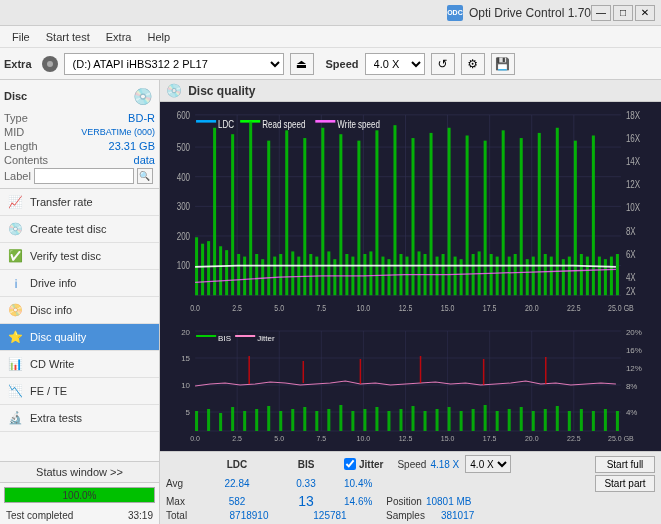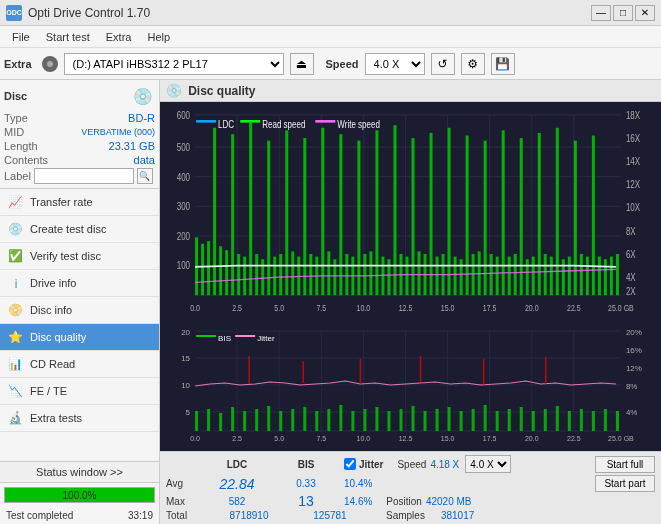--- a/index.html
+++ b/index.html
@@ -1,19 +1,19 @@
 <!DOCTYPE html>
 <html><head>
   <meta charset="utf-8">
   <style>
     * { box-sizing: border-box; margin: 0; padding: 0; }
     body { font-family: 'Segoe UI', Tahoma, sans-serif; font-size: 11px; background: #f0f0f0; width: 661px; height: 524px; overflow: hidden; }
     
     
-    .title-bar { background: #e8e8e8; display: flex; align-items: center; justify-content: space-between; padding: 4px 6px; height: 26px; border-bottom: 1px solid #ccc; }
+    .title-bar { background: #e8e8e8; display: flex; align-items: center; justify-content: flex-end; padding: 4px 6px; height: 26px; border-bottom: 1px solid #ccc; }
     .title-bar-left { display: flex; align-items: center; gap: 6px; }
     .title-bar-icon { width: 16px; height: 16px; background: #4a90d9; border-radius: 2px; display: flex; align-items: center; justify-content: center; color: white; font-size: 9px; font-weight: bold; }
     .title-bar-text { font-size: 12px; color: #333; }
     .title-bar-controls { display: flex; gap: 2px; }
     .title-bar-btn { width: 20px; height: 16px; background: #e8e8e8; border: 1px solid #aaa; cursor: pointer; display: flex; align-items: center; justify-content: center; font-size: 10px; }
     
     
     .menu-bar { background: #f5f5f5; display: flex; align-items: center; padding: 2px 4px; height: 22px; border-bottom: 1px solid #ddd; }
     .menu-item { padding: 2px 8px; cursor: pointer; font-size: 11px; color: #333; }
     
@@ -160,21 +160,21 @@
       <div class="sidebar-menu-item">
         <span class="menu-icon">📀</span>
         <span>Disc info</span>
       </div>
       <div class="sidebar-menu-item active">
         <span class="menu-icon">⭐</span>
         <span>Disc quality</span>
       </div>
       <div class="sidebar-menu-item">
         <span class="menu-icon">📊</span>
-        <span>CD Read</span>
+        <span>CD Write</span>
       </div>
       <div class="sidebar-menu-item">
         <span class="menu-icon">📉</span>
         <span>FE / TE</span>
       </div>
       <div class="sidebar-menu-item">
         <span class="menu-icon">🔬</span>
         <span>Extra tests</span>
       </div>
     </div>
@@ -453,35 +453,35 @@
         <select style="height:18px;border:1px solid #aaa;font-size:10px;margin-left:2px;">
           <option value="4.0 X">4.0 X</option>
         </select>
         <div class="start-buttons" style="margin-left:auto;">
           <button class="start-btn">Start full</button>
         </div>
       </div>
 
       <div style="display:flex;align-items:center;gap:4px;margin-bottom:1px;">
         <span style="width:32px;font-size:10px;color:#333;">Avg</span>
-        <span style="width:70px;text-align:center;font-size:14px;color:#0066cc;font-style:italic;">22.84</span>
+        <span style="width:70px;text-align:center;font-size:10px;color:#0066cc;">22.84</span>
         <span style="width:60px;text-align:center;font-size:10px;color:#0066cc;">0.33</span>
         <span style="margin-left:4px;font-size:10px;color:#0066cc;">10.4%</span>
         <div class="start-buttons" style="margin-left:auto;">
           <button class="start-btn">Start part</button>
         </div>
       </div>
 
       <div style="display:flex;align-items:center;gap:4px;margin-bottom:1px;">
         <span style="width:32px;font-size:10px;color:#333;">Max</span>
         <span style="width:70px;text-align:center;font-size:10px;color:#0066cc;">582</span>
         <span style="width:60px;text-align:center;font-size:14px;color:#0066cc;">13</span>
         <span style="margin-left:4px;font-size:10px;color:#0066cc;">14.6%</span>
         <span style="margin-left:10px;font-size:10px;color:#333;">Position</span>
-        <span style="font-size:10px;color:#0066cc;">42020 MB</span>
+        <span style="font-size:10px;color:#0066cc;">10801 MB</span>
       </div>
 
       <div style="display:flex;align-items:center;gap:16px;">
         <span style="width:32px;font-size:10px;color:#333;">Total</span>
         <span style="width:70px;text-align:center;font-size:10px;color:#0066cc;">8718910</span>
         <span style="width:60px;text-align:center;font-size:10px;color:#0066cc;">125781</span>
         <span style="margin-left:10px;font-size:10px;color:#333;">Samples</span>
         <span style="font-size:10px;color:#0066cc;">381017</span>
       </div>
     </div>

